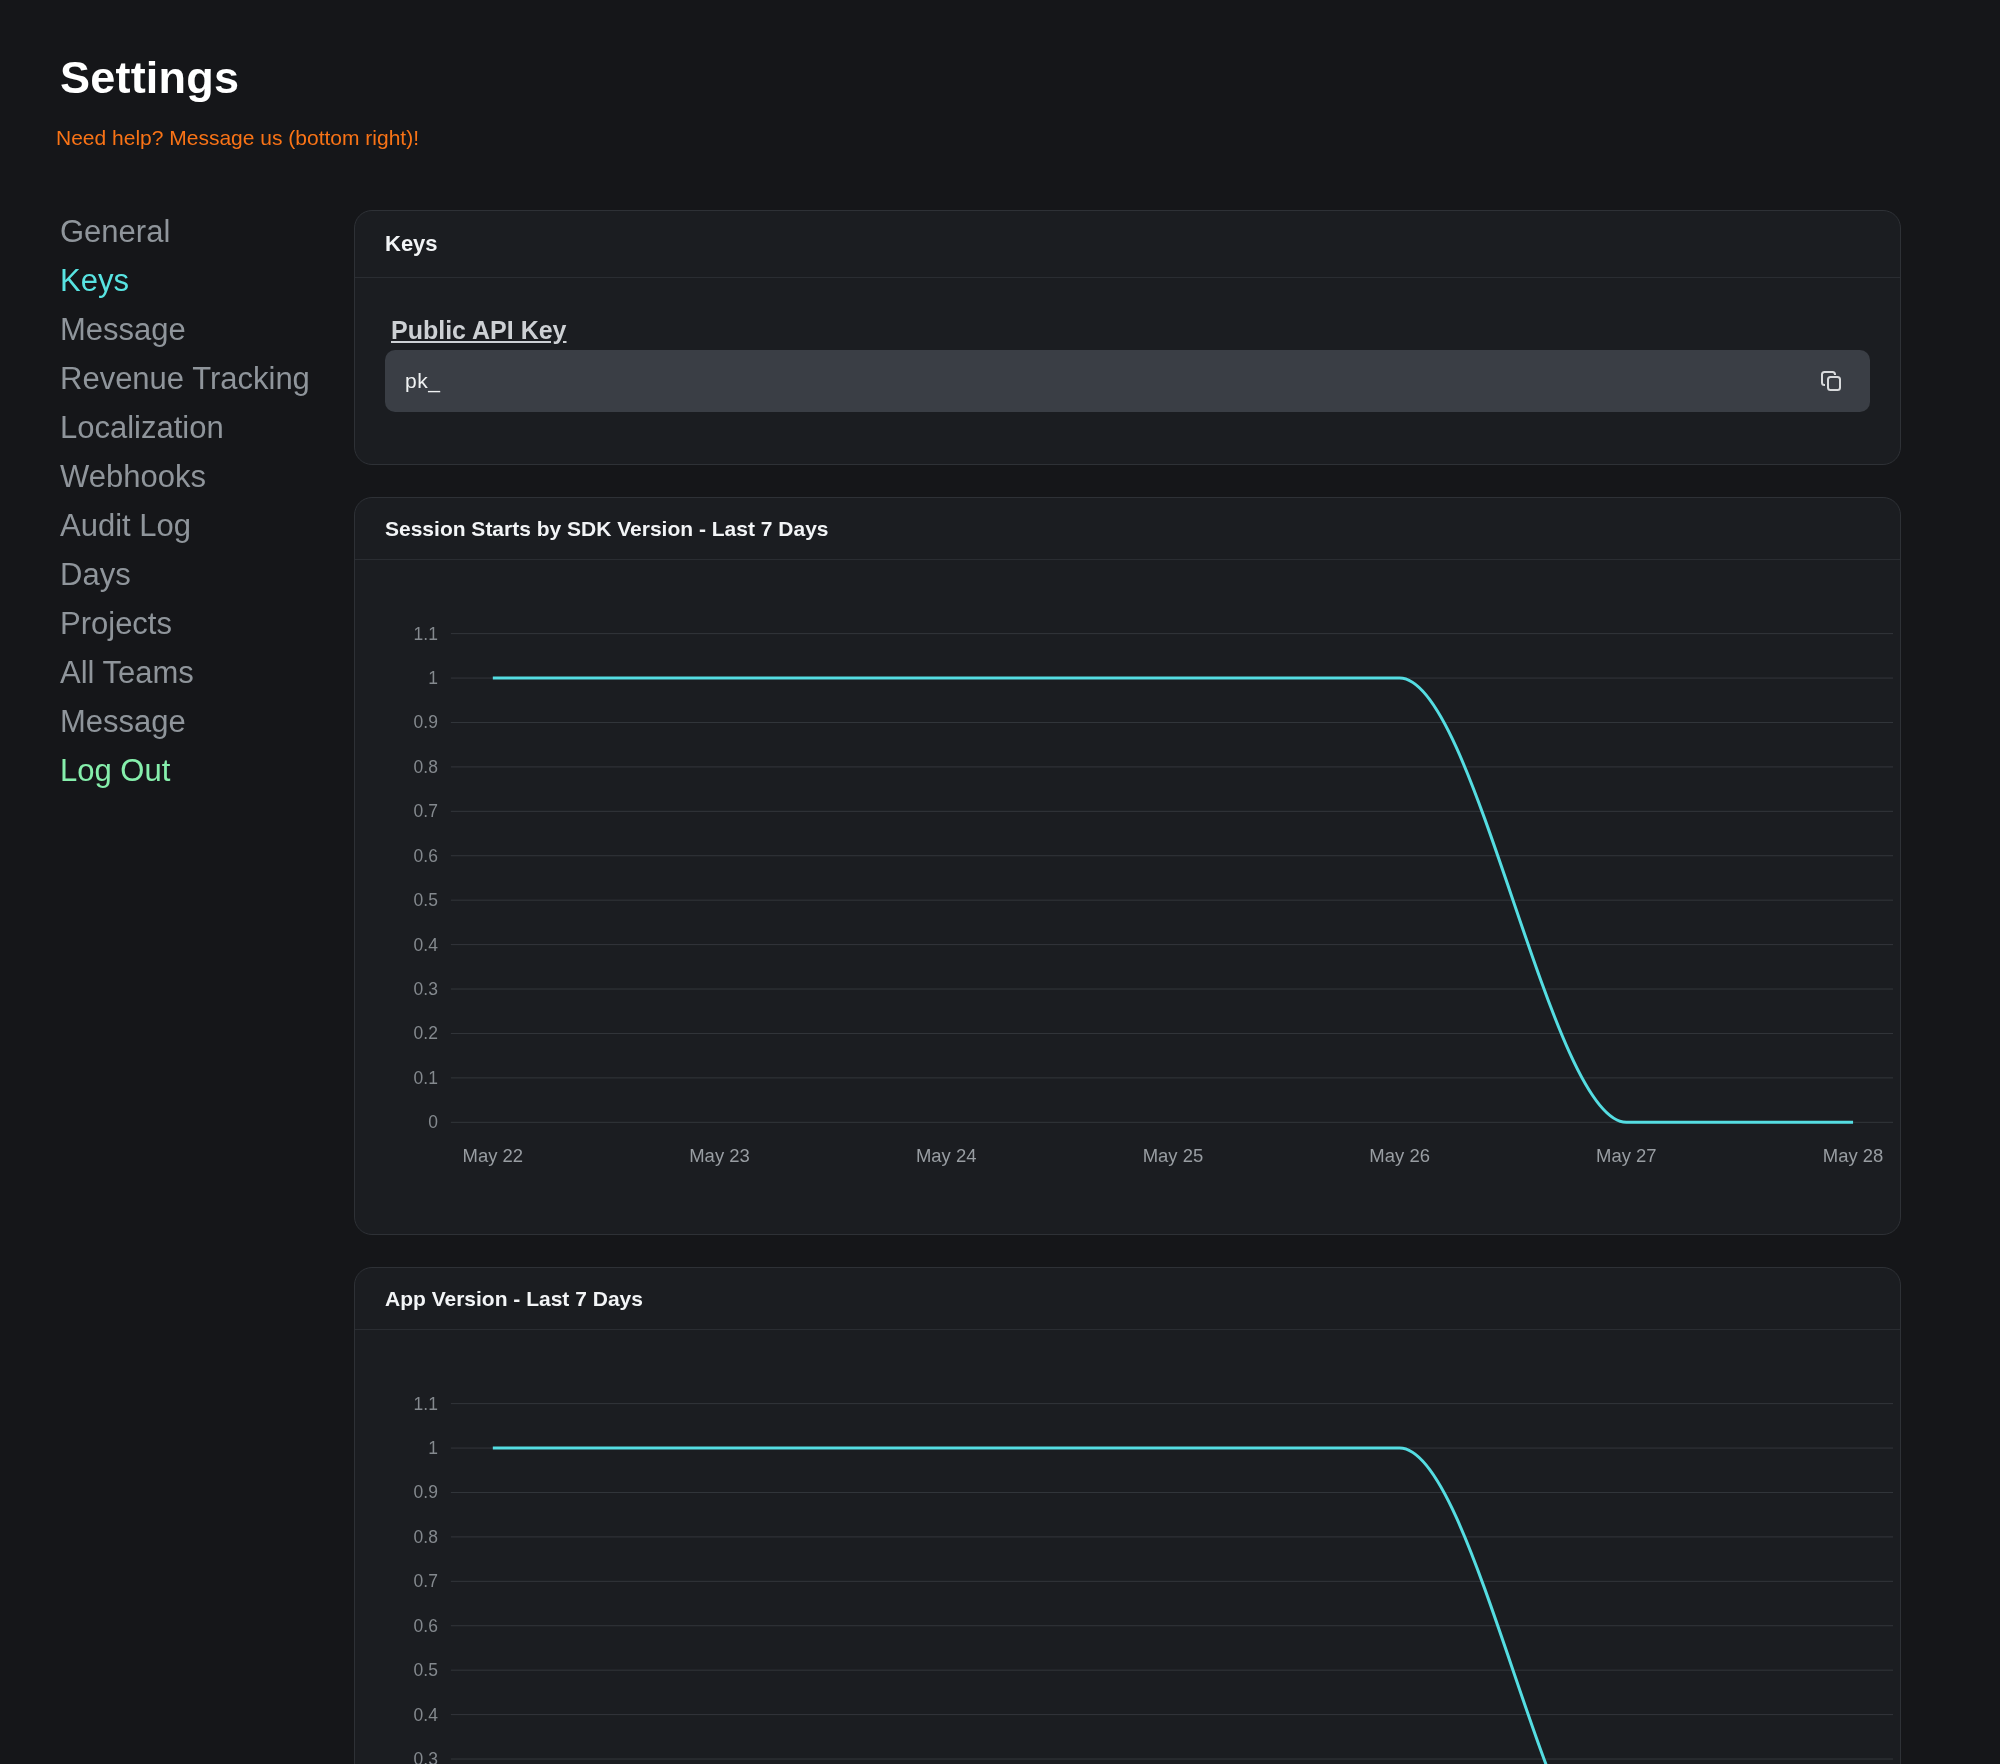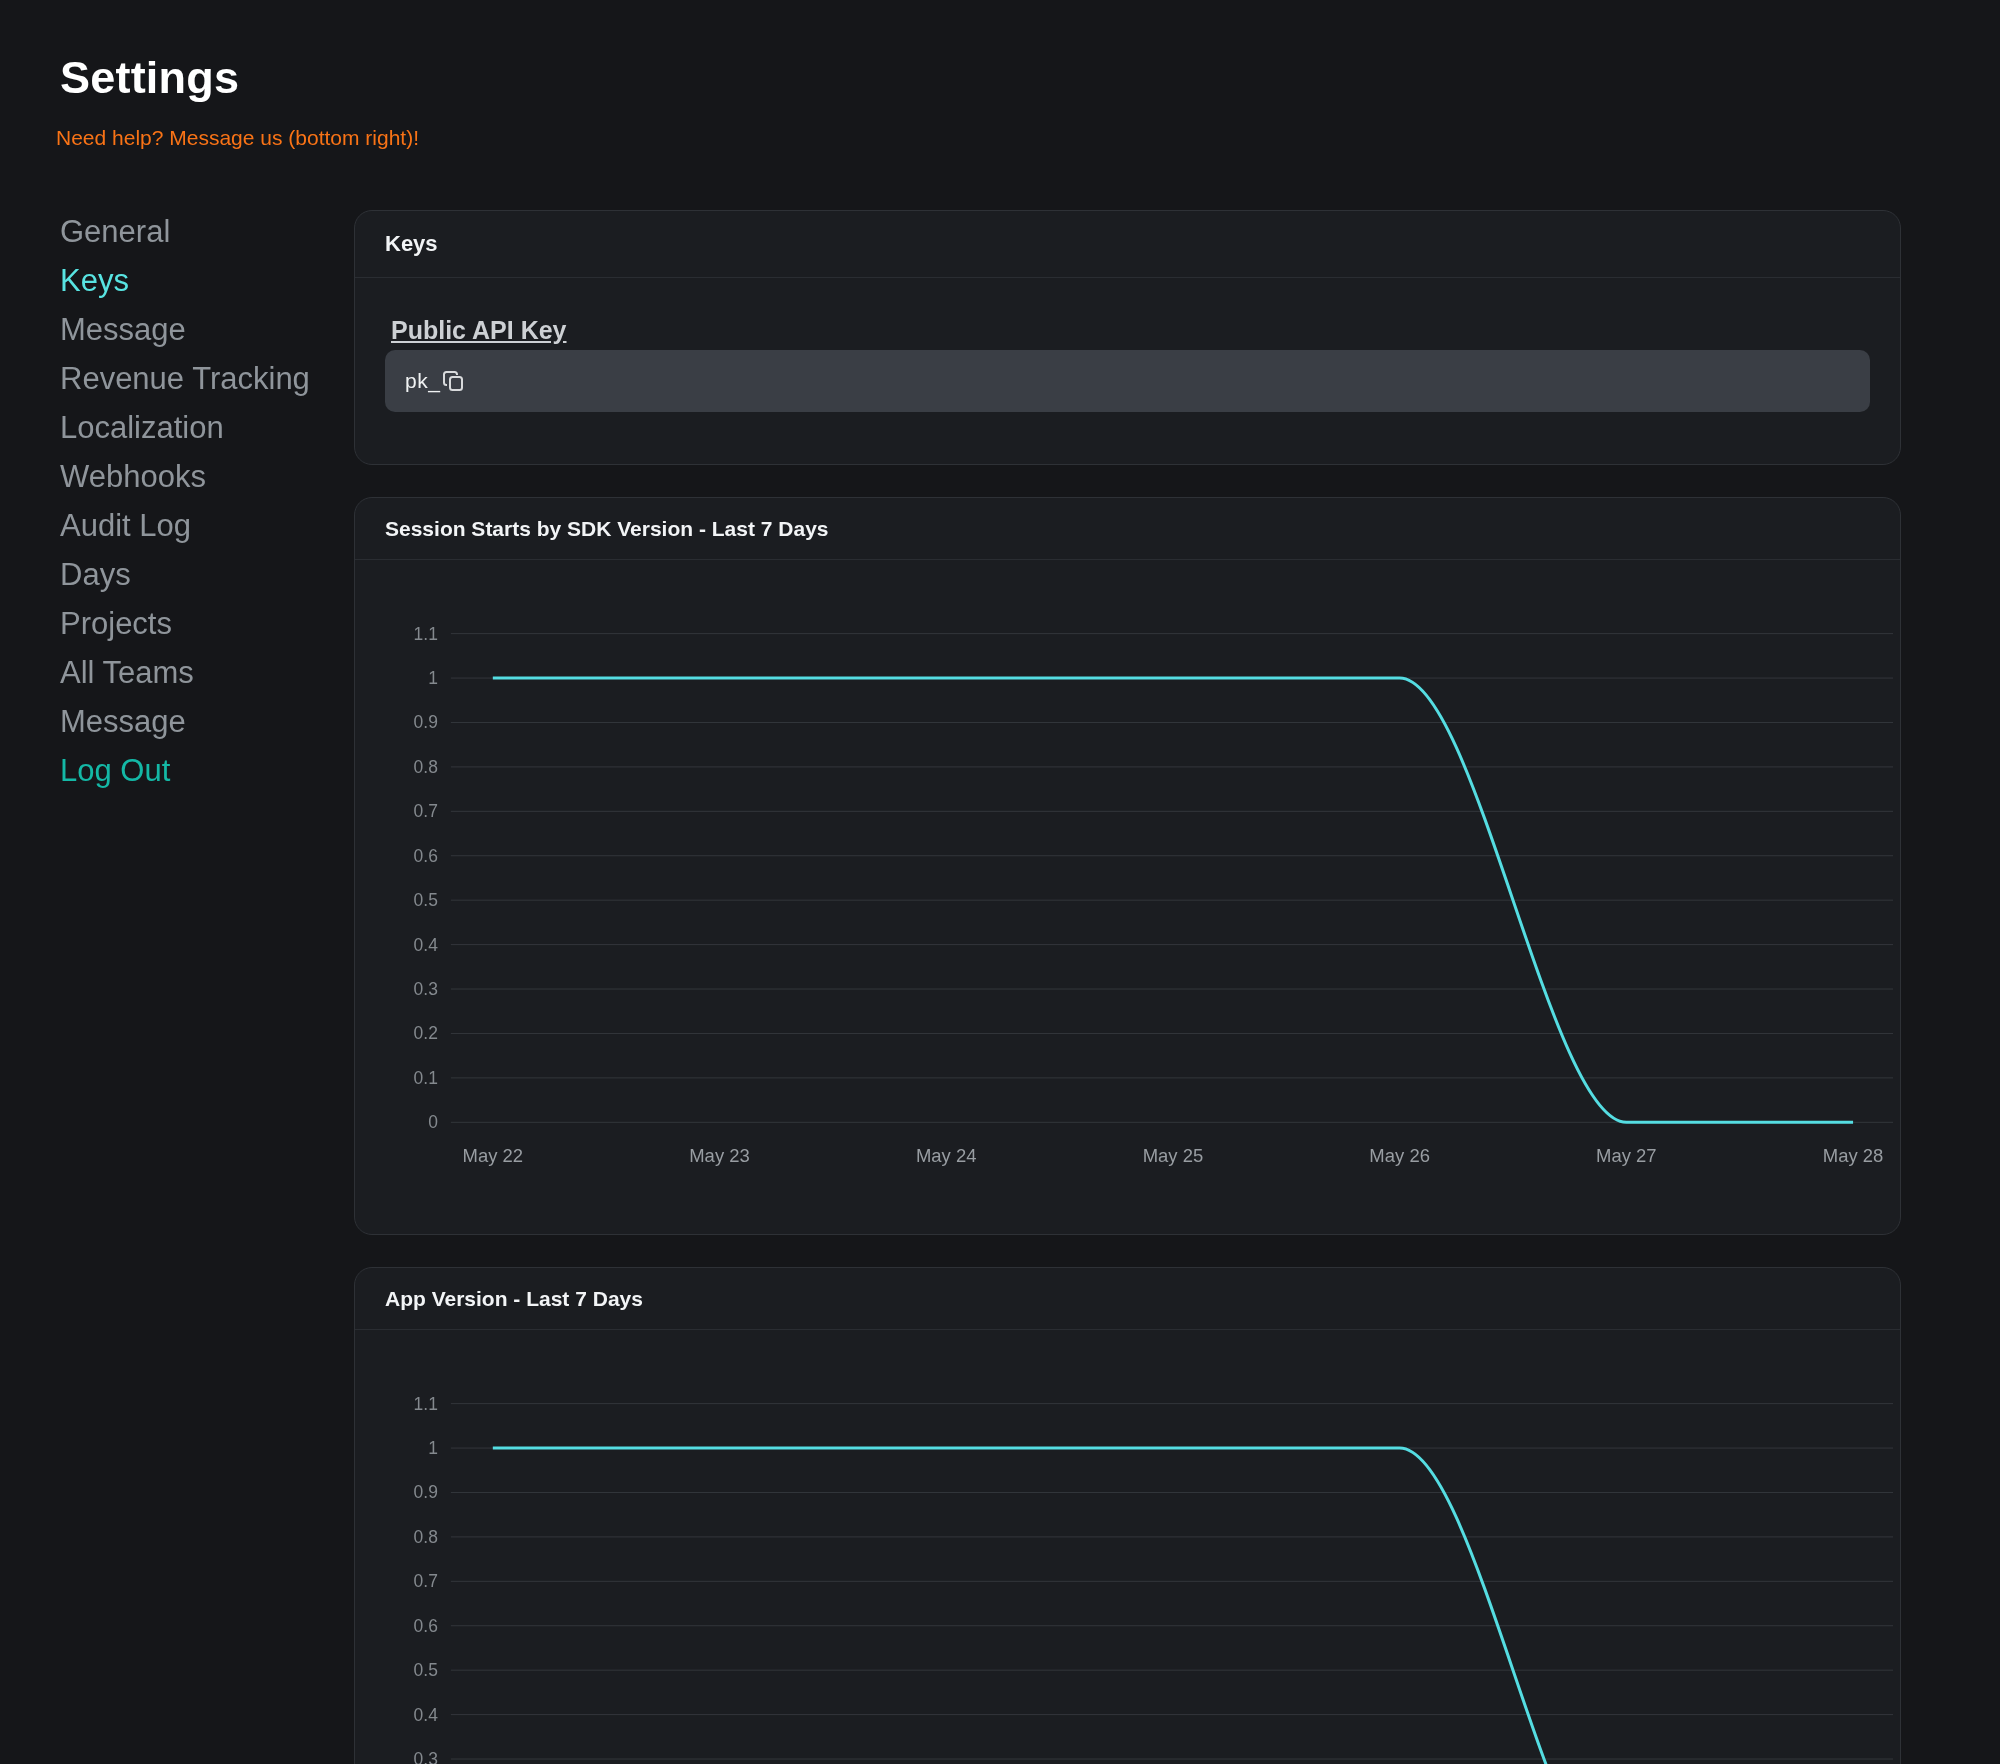--- a/index.html
+++ b/index.html
@@ -19,21 +19,21 @@
     position:absolute; left:56px; top:126px;
     font-size:21px; font-weight:400; color:#f97316;
   }
   nav.sidebar { position:absolute; left:60px; top:214px; width:270px; }
   .side-item {
     height:26px; margin-bottom:23px;
     font-size:31px; font-weight:500; color:#8f959b;
     cursor:pointer; white-space:nowrap;
   }
   .side-item.active { color:#58e4e2; }
-  .side-item.danger { color:#14b8a6; }
+  .side-item.danger { color:#86efac; }
 
   main { position:absolute; left:354px; top:0; width:1547px; }
   .card {
     position:absolute; left:0; width:1547px;
     background:#1b1d21;
     border:1px solid #2e3136;
     border-radius:18px;
     overflow:hidden;
   }
   .card-header {
@@ -49,21 +49,21 @@
   .keys-card { top:210px; height:255px; }
   .keys-card .card-header { height:67px; }
   .keys-card .card-title { font-size:22px; }
   .field-label {
     position:absolute; left:36px; top:105px;
     font-size:25px; font-weight:600; color:#cdd0d4;text-decoration:underline;
   }
   .key-input {
     position:absolute; left:30px; right:30px; top:139px; height:62px;
     background:#3a3e45; border-radius:10px;
-    display:flex; align-items:center; 
+    display:flex; align-items:center; justify-content:space-between;
     padding:0 24px 0 20px;
     cursor:text;
   }
   .key-value { font-size:21px; color:#f0f2f3; letter-spacing:0.5px; font-weight:500; }
   .copy-btn { width:28px; height:28px; display:flex; align-items:center; justify-content:center; cursor:pointer; }
 
   
   .chart-card { height:738px; }
   .chart-card .card-header { height:62px; }
   .chart-card-0 { top:497px; }

